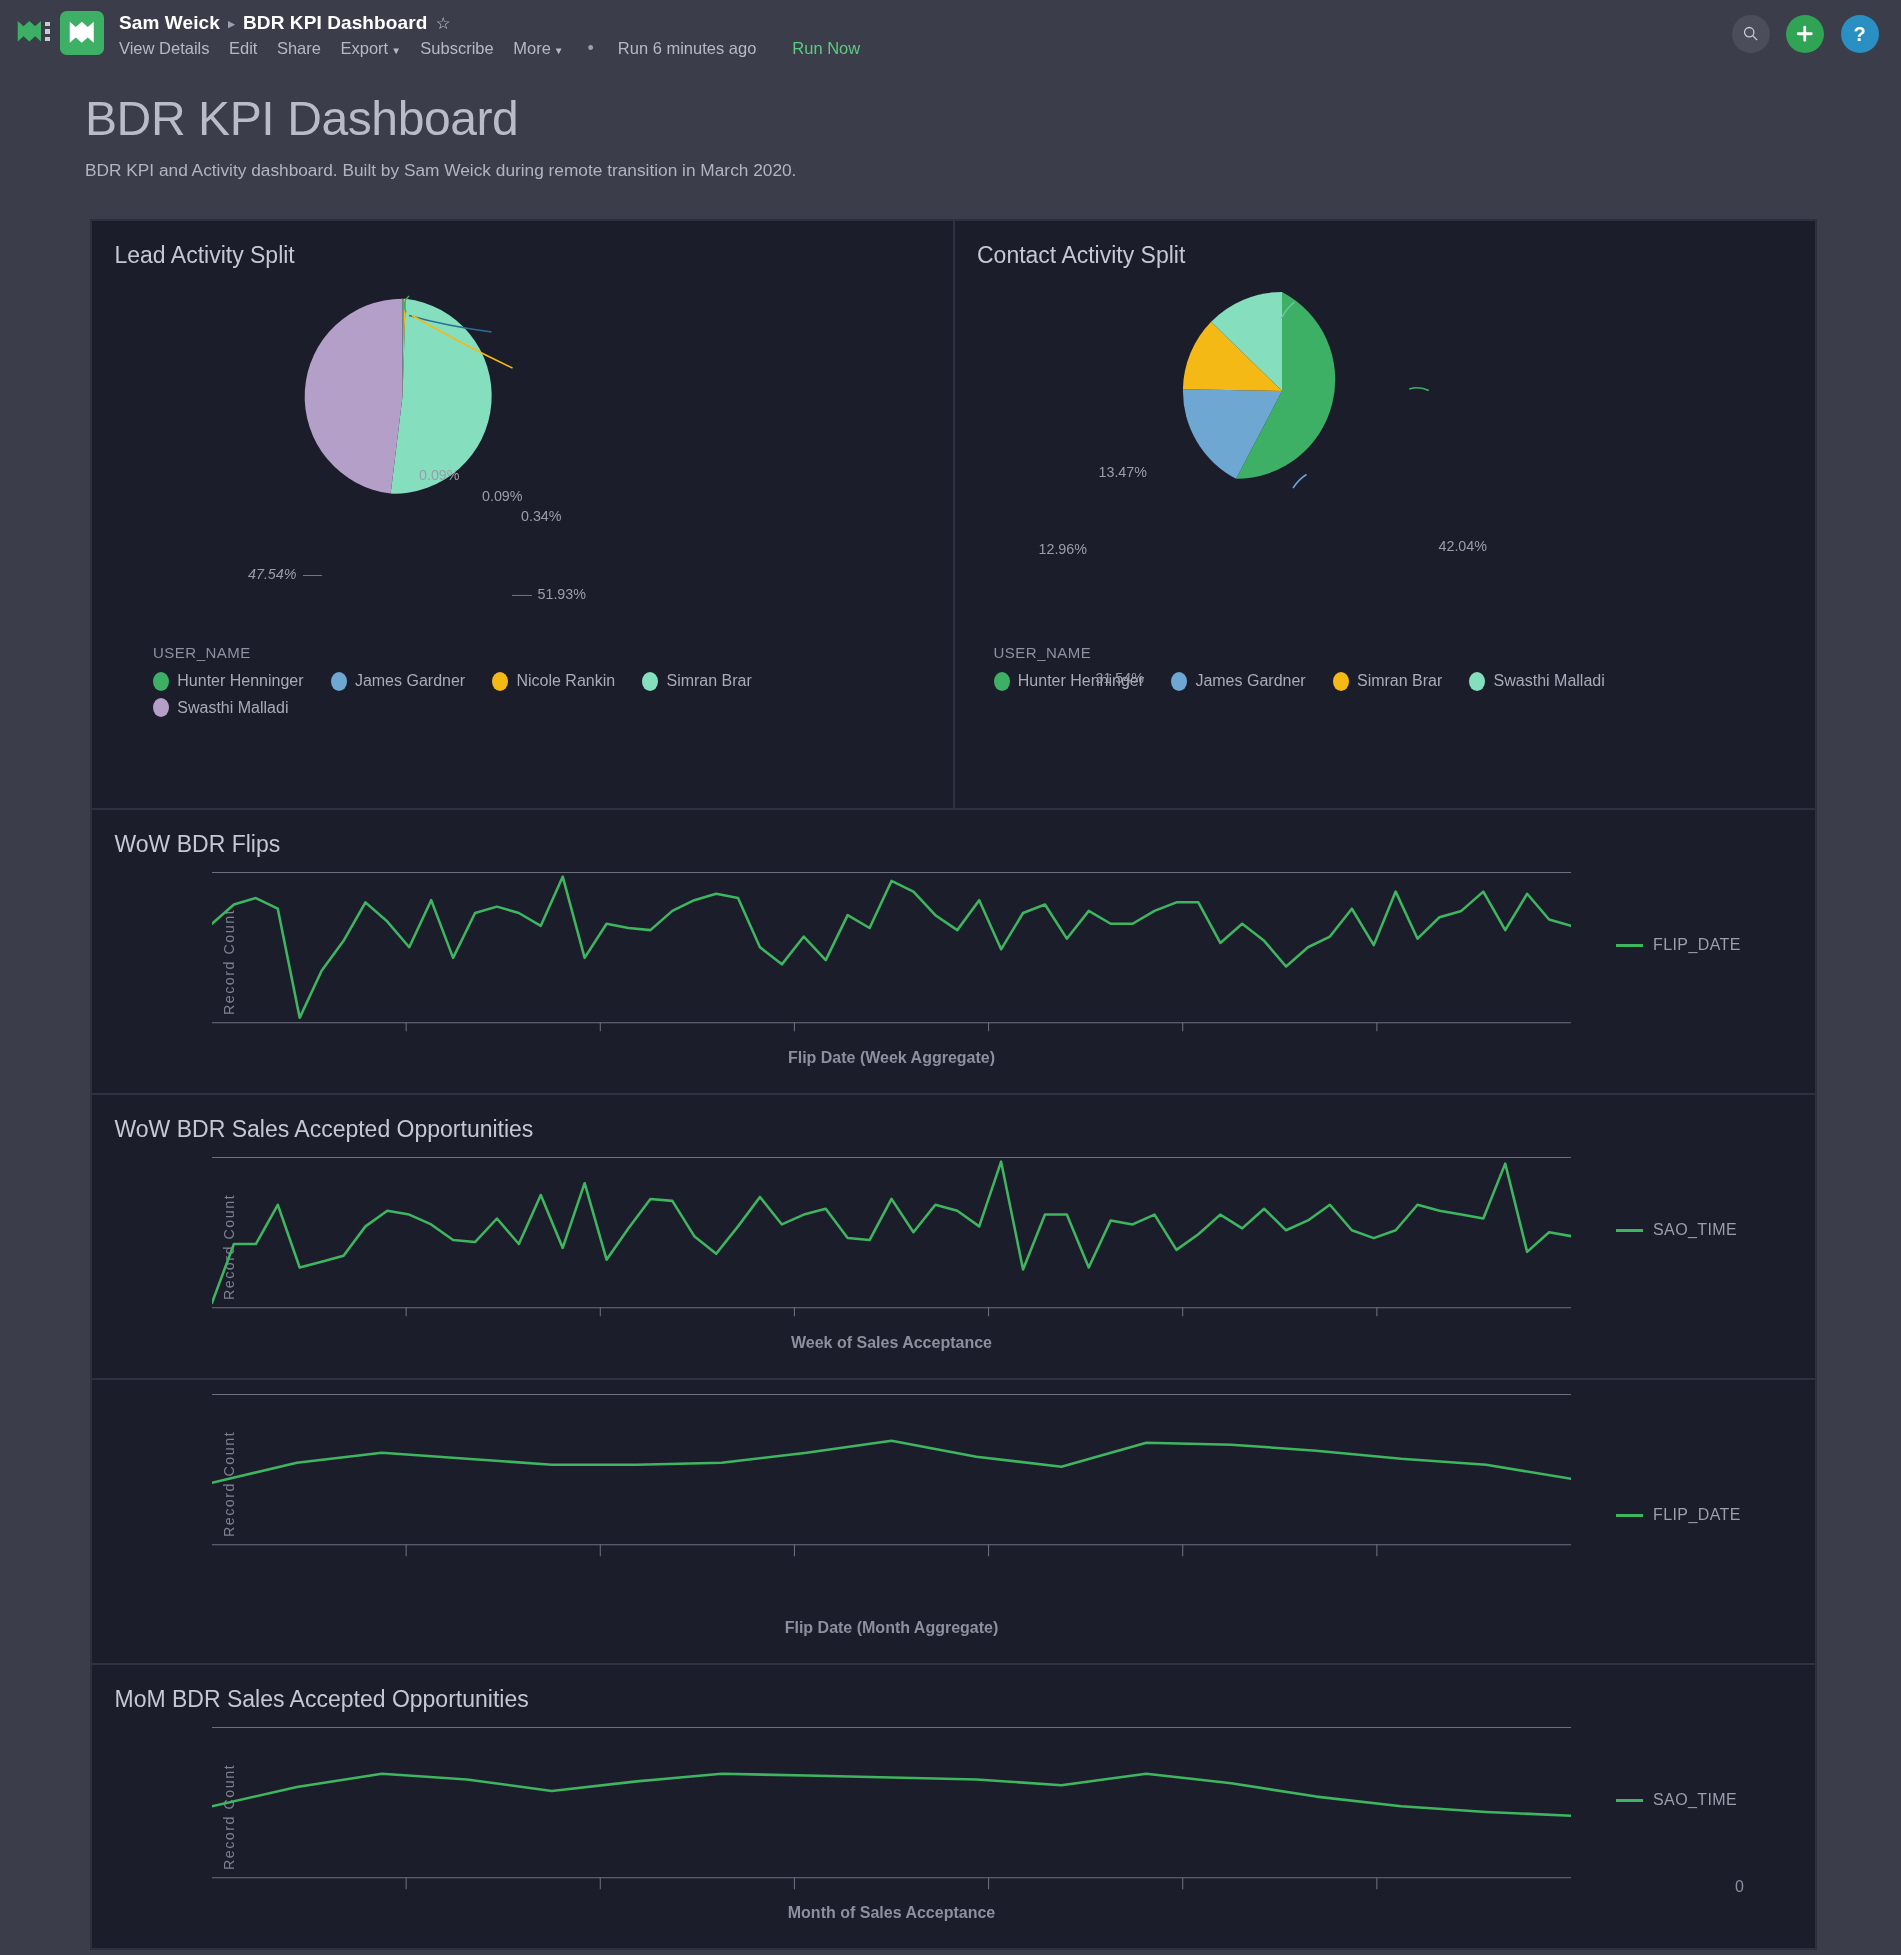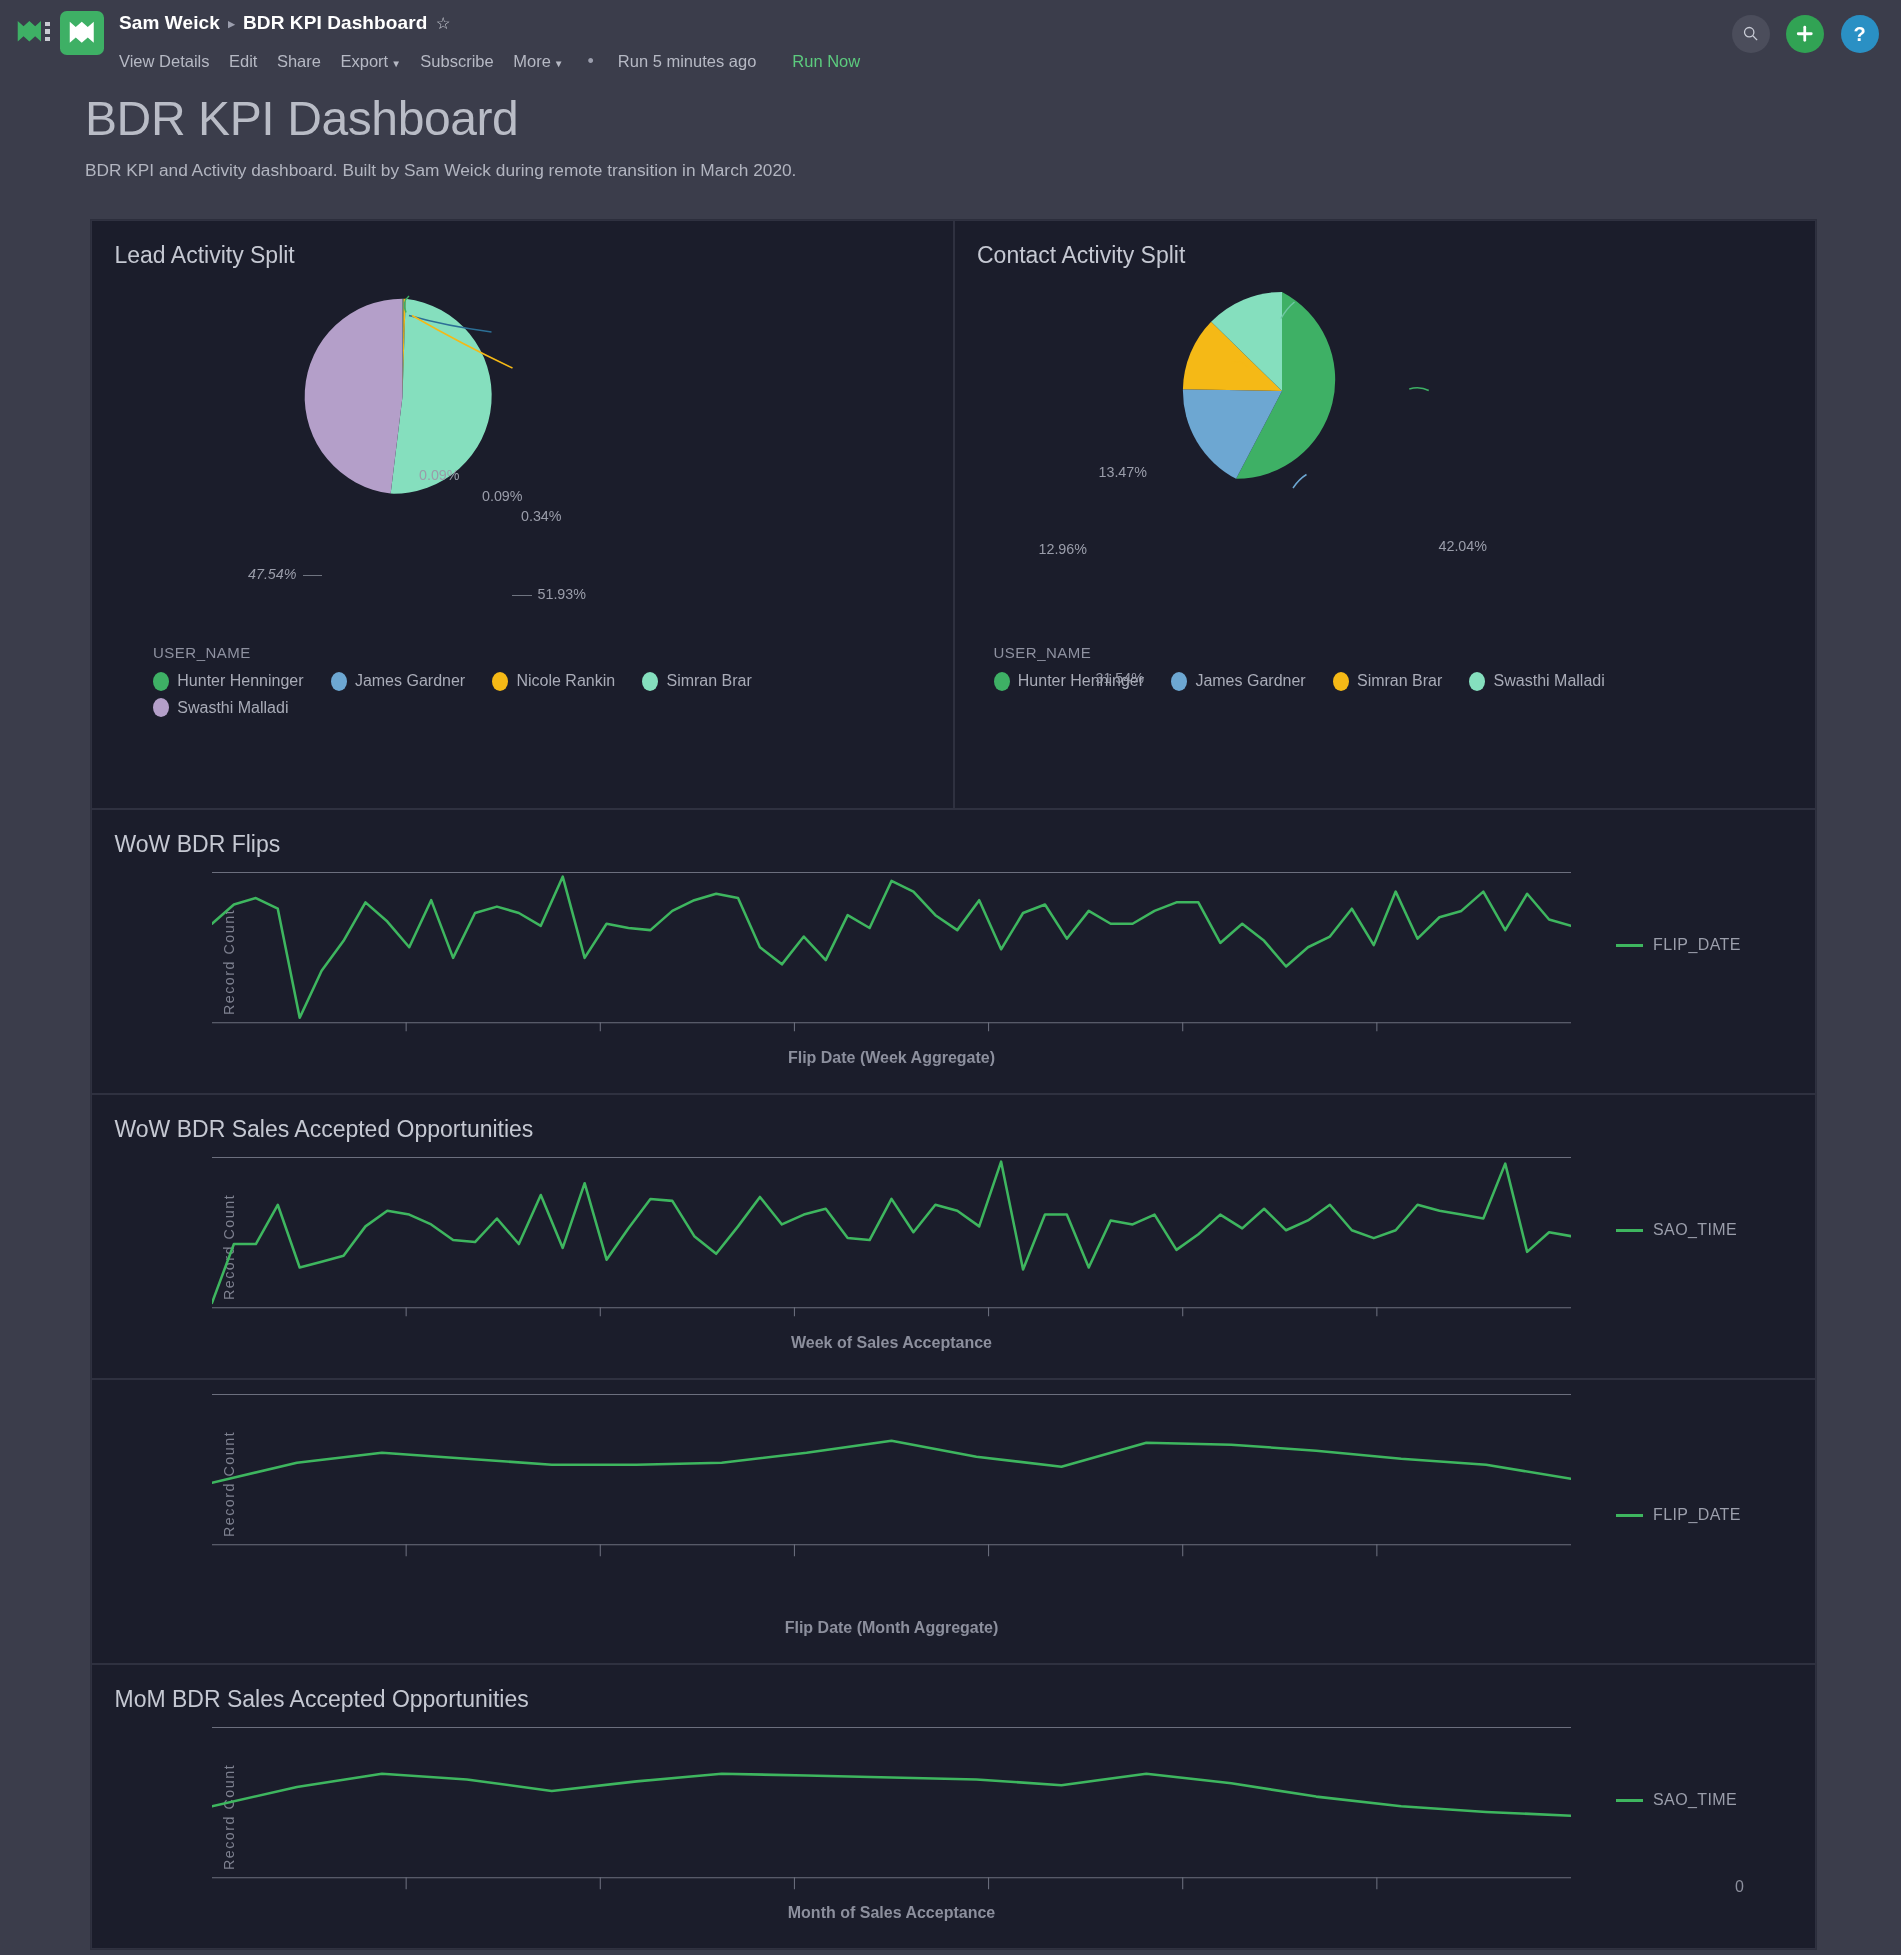--- a/index.html
+++ b/index.html
@@ -43,21 +43,21 @@
   .crumbs {
     display: flex; align-items: center; gap: 8.3px;
     font-size: 19px; color: #ffffff; font-weight: 600;
     letter-spacing: 0.1px;
   }
   .crumbs .sep { color: #9b9ead; font-size: 12.8px; }
   .crumbs .star { color: #cfd2da; font-size: 16.5px; font-weight: 400; }
 
   .menurow {
     display: flex; align-items: center; gap: 19.5px;
-    margin-top: 17px;
+    margin-top: 4px;
     font-size: 16.5px; color: #b6b9c4;
   }
   .menurow .mi { white-space: nowrap; }
   .menurow .caret { font-size: 9.8px; margin-left: 3px; color:#b6b9c4; }
   .menurow .dot { color:#9b9ead; font-size: 18px; margin: 0 4.5px; }
   .menurow .runnow { color: #5ccb7e; margin-left: 16.5px; }
 
   .topright {
     display: flex; align-items: center; gap: 16.5px;
     margin-top: 9px; flex: 0 0 auto;
@@ -175,21 +175,21 @@
     </div>
 
     <div class="menurow">
       <span class="mi">View Details</span>
       <span class="mi">Edit</span>
       <span class="mi">Share</span>
       <span class="mi"><span>Export</span><span class="caret">▼</span></span>
       <span class="mi">Subscribe</span>
       <span class="mi"><span>More</span><span class="caret">▼</span></span>
       <span class="dot">•</span>
-      <span class="mi">Run 5 minutes ago</span>
+      <span class="mi">Run 6 minutes ago</span>
       <span class="mi runnow">Run Now</span>
     </div>
   </div>
 
   <div class="topright">
     <div class="circbtn search">
       <svg width="17.3" height="17.3" viewBox="0 0 24 24" aria-hidden="true">
         <circle cx="10" cy="10" r="6.5" fill="none" stroke="#c9ccd6" stroke-width="1.8"></circle>
         <line x1="15" y1="15" x2="21" y2="21" stroke="#c9ccd6" stroke-width="1.8"></line>
       </svg>

